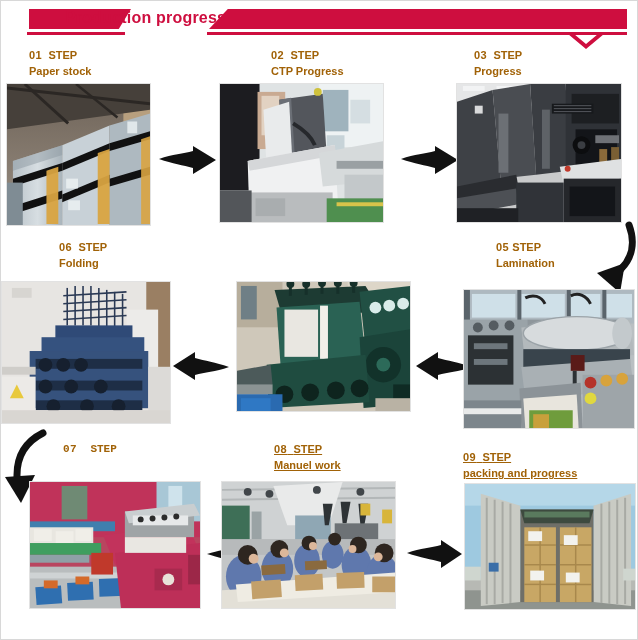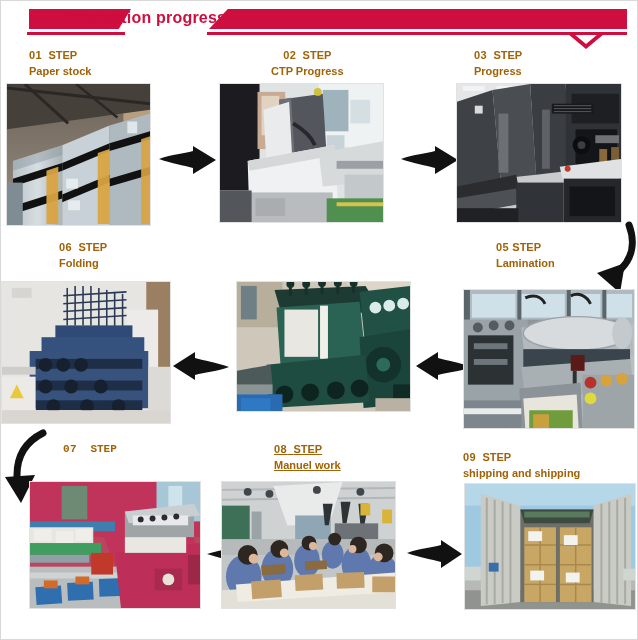--- a/index.html
+++ b/index.html
@@ -131,21 +131,21 @@
         <path d="M0 0 L18 15 L36 0 L30 0 L18 10 L6 0 Z" fill="#ce0e3f"></path>
       </svg>
     </div>
   </div>
 
   <div class="caption" style="left:28px; top:46px;">
     <div><span class="step-no">01</span>&nbsp;&nbsp;<span>STEP</span></div>
     <div>Paper stock</div>
   </div>
 
-  <div class="caption" style="left:270px; top:46px;text-align:center;">
+  <div class="caption" style="left:270px; top:46px;">
     <div><span class="step-no">02</span>&nbsp;&nbsp;<span>STEP</span></div>
     <div>CTP Progress</div>
   </div>
 
   <div class="caption" style="left:473px; top:46px;">
     <div><span class="step-no">03</span>&nbsp;&nbsp;<span>STEP</span></div>
     <div>Progress</div>
   </div>
 
   <div class="photo" style="left:5px; top:82px; width:145px; height:143px;">
@@ -455,23 +455,23 @@
 
   <div class="caption" style="left:62px; top:440px;font-family:Liberation Mono, monospace;">
     <div><span class="step-no">07</span>&nbsp;&nbsp;<span>STEP</span></div>
   </div>
 
   <div class="caption" style="left:273px; top:440px;text-decoration:underline;">
     <div><span class="step-no">08</span>&nbsp;&nbsp;<span>STEP</span></div>
     <div>Manuel work</div>
   </div>
 
-  <div class="caption" style="left:462px; top:448px;">
+  <div class="caption" style="left:462px; top:448px;text-decoration:underline;">
     <div><span class="step-no">09</span>&nbsp;&nbsp;<span>STEP</span></div>
-    <div>shipping and shipping</div>
+    <div>packing and progress</div>
   </div>
 
   <div class="arrow" style="left:2px; top:428px;">
     <svg width="50" height="76" viewBox="0 0 50 76">
       <path d="M40 4 C24 12, 14 26, 14 46 L14 54" stroke="#111111" stroke-width="7" fill="none" stroke-linecap="round"></path>
       <polygon points="18,74 2,48 32,46" fill="#111111"></polygon>
     </svg>
   </div>
 
   <div class="photo" style="left:28px; top:480px; width:172px; height:128px;">

